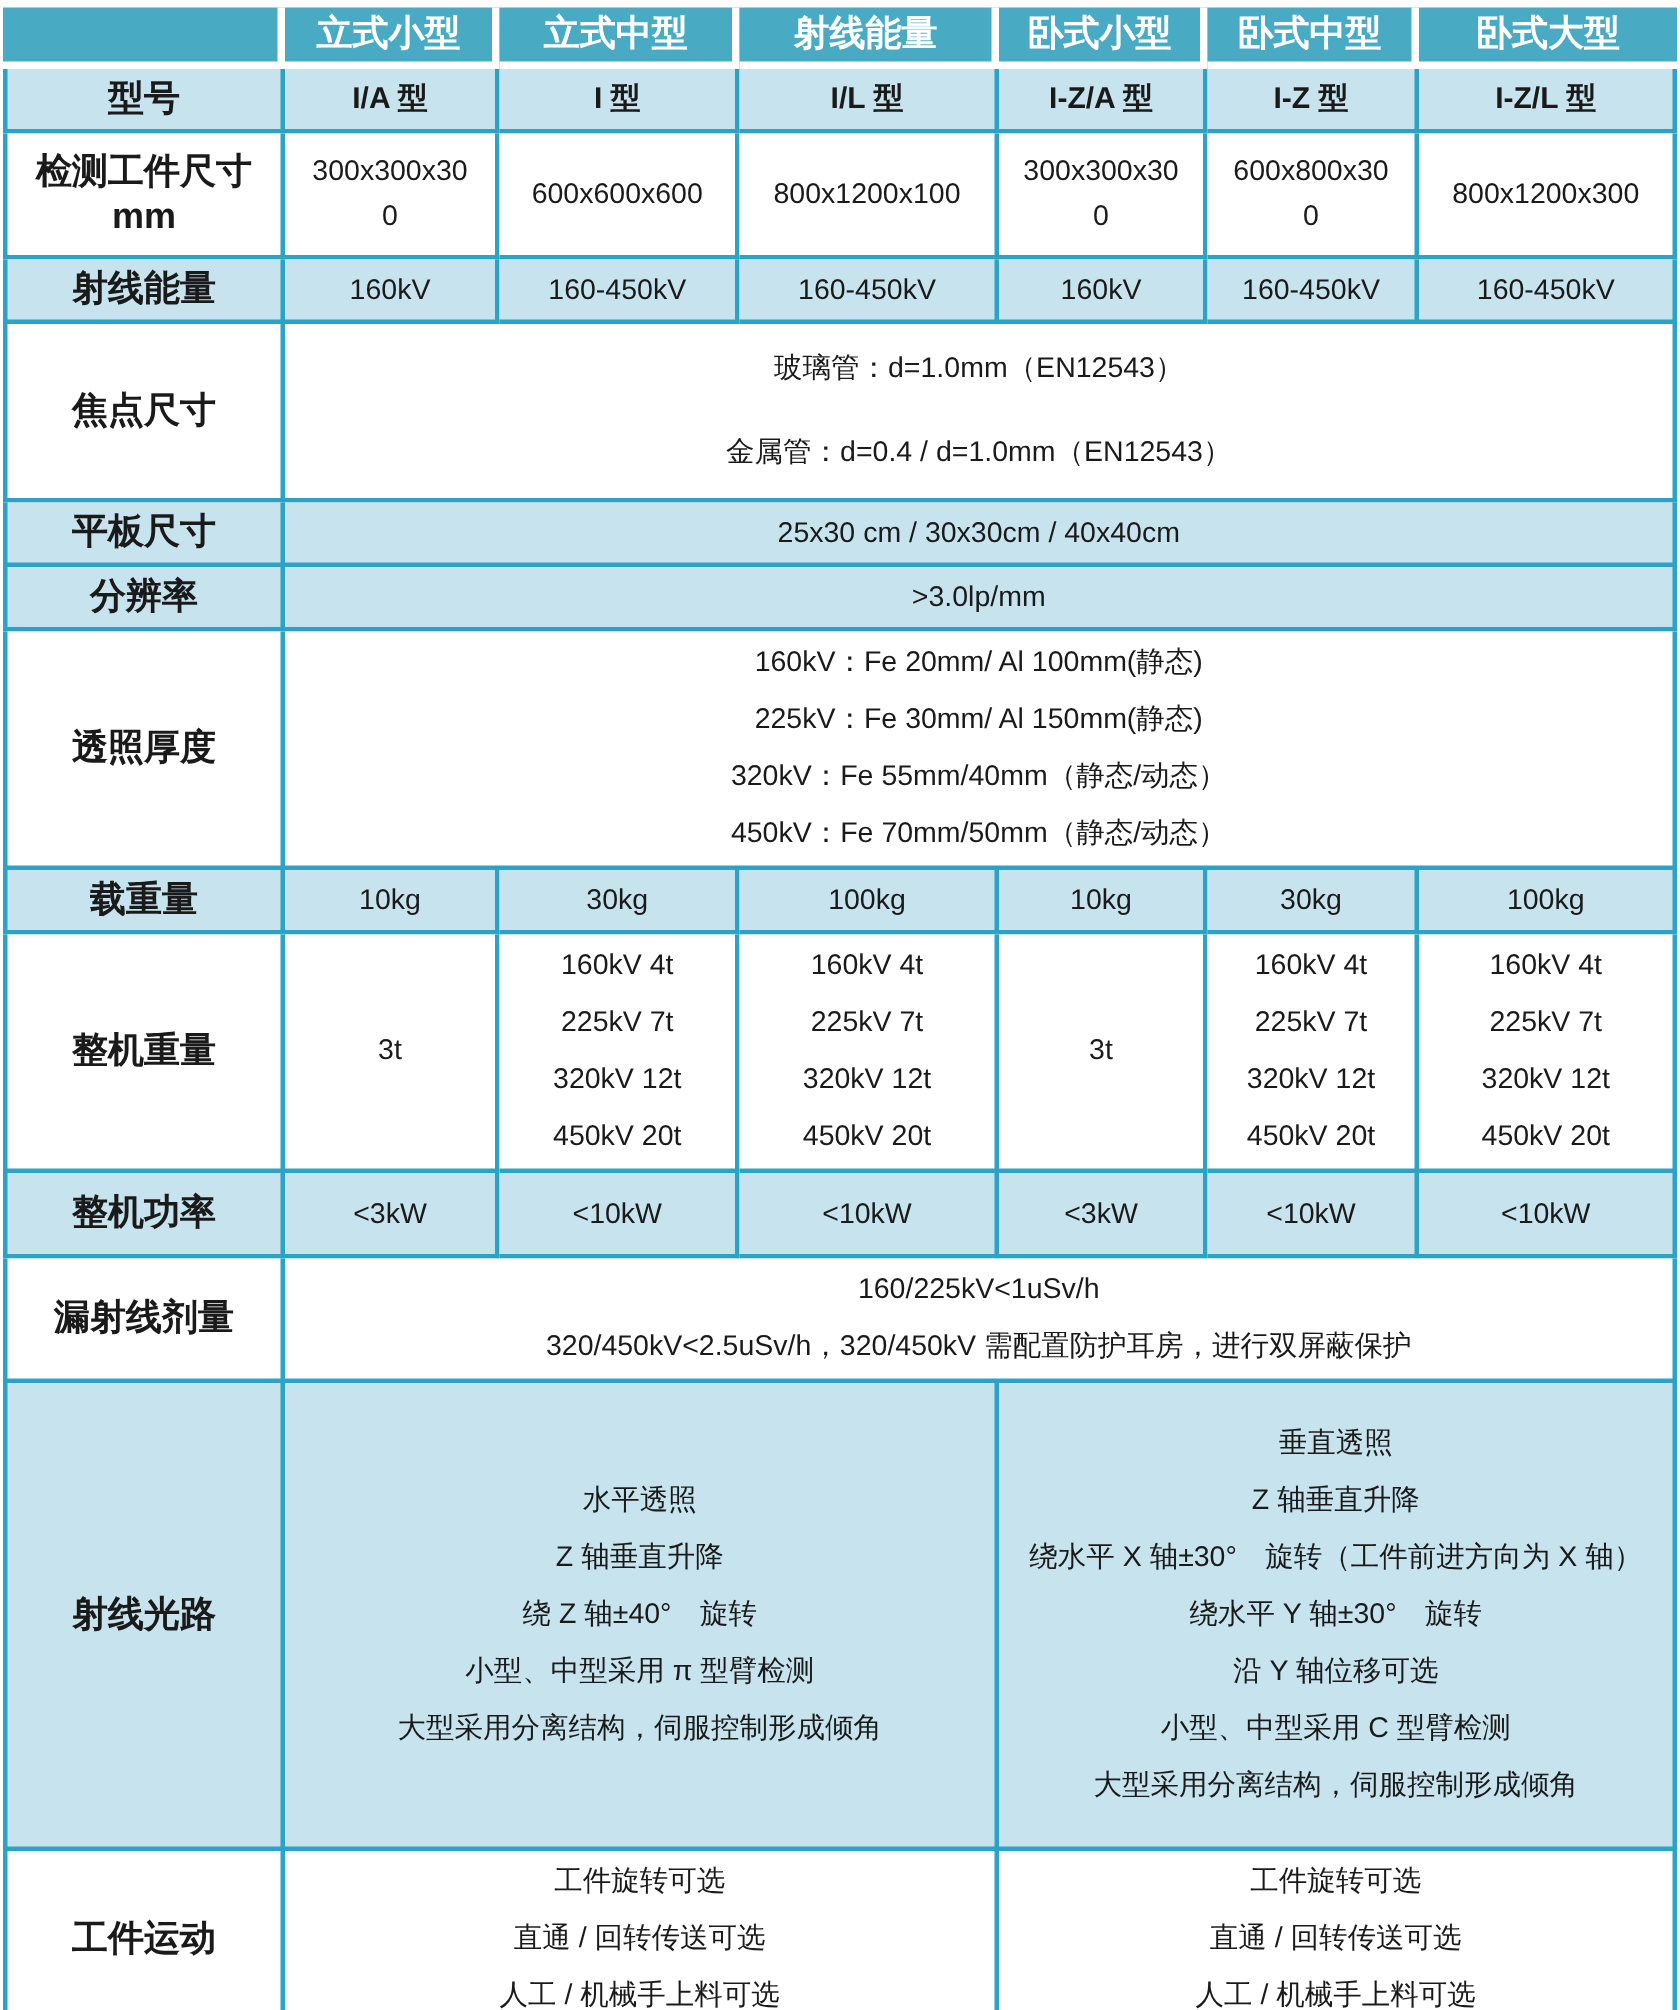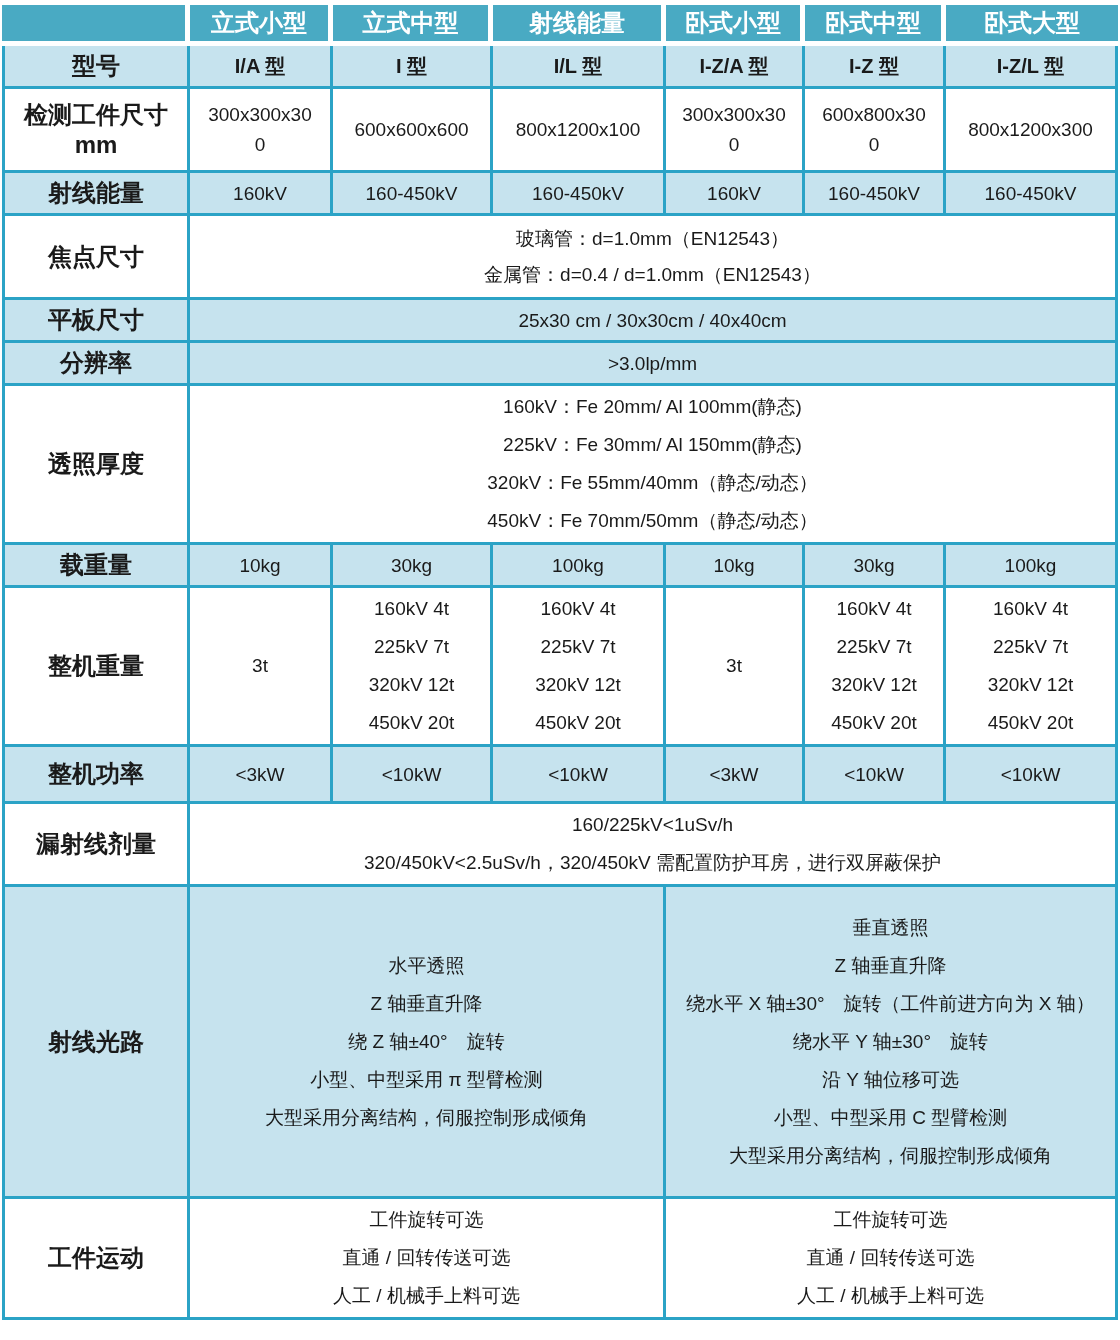--- a/index.html
+++ b/index.html
@@ -54,21 +54,21 @@
   tr.r-body td{
     border-right:3px solid var(--grid);
     border-bottom:3px solid var(--grid);
     background:#ffffff;
   }
   tr.r-body td:first-child{border-left:3px solid var(--grid);}
   tr.band td{background:var(--band-bg);}
   td.lbl{font-weight:bold;font-size:24px;line-height:1.5;}
   td.bold{font-weight:bold;font-size:20px;}
   td.ml{line-height:38px;}
-  td.ml40{line-height:36px;}
+  td.ml40{line-height:56px;}
   
   tr.r-model td{height:42px;}
   tr.r-size td{height:84px;line-height:30px;}
   tr.r-size td.num{word-break:break-all;padding:2px 16px;}
   tr.r-size td.lbl{line-height:30px;}
   tr.r-energy td{height:33px;}
   tr.r-focal td{height:84px;}
   tr.r-panel td{height:39px;}
   tr.r-sens td{height:38px;}
   tr.r-res td{height:38px;}

